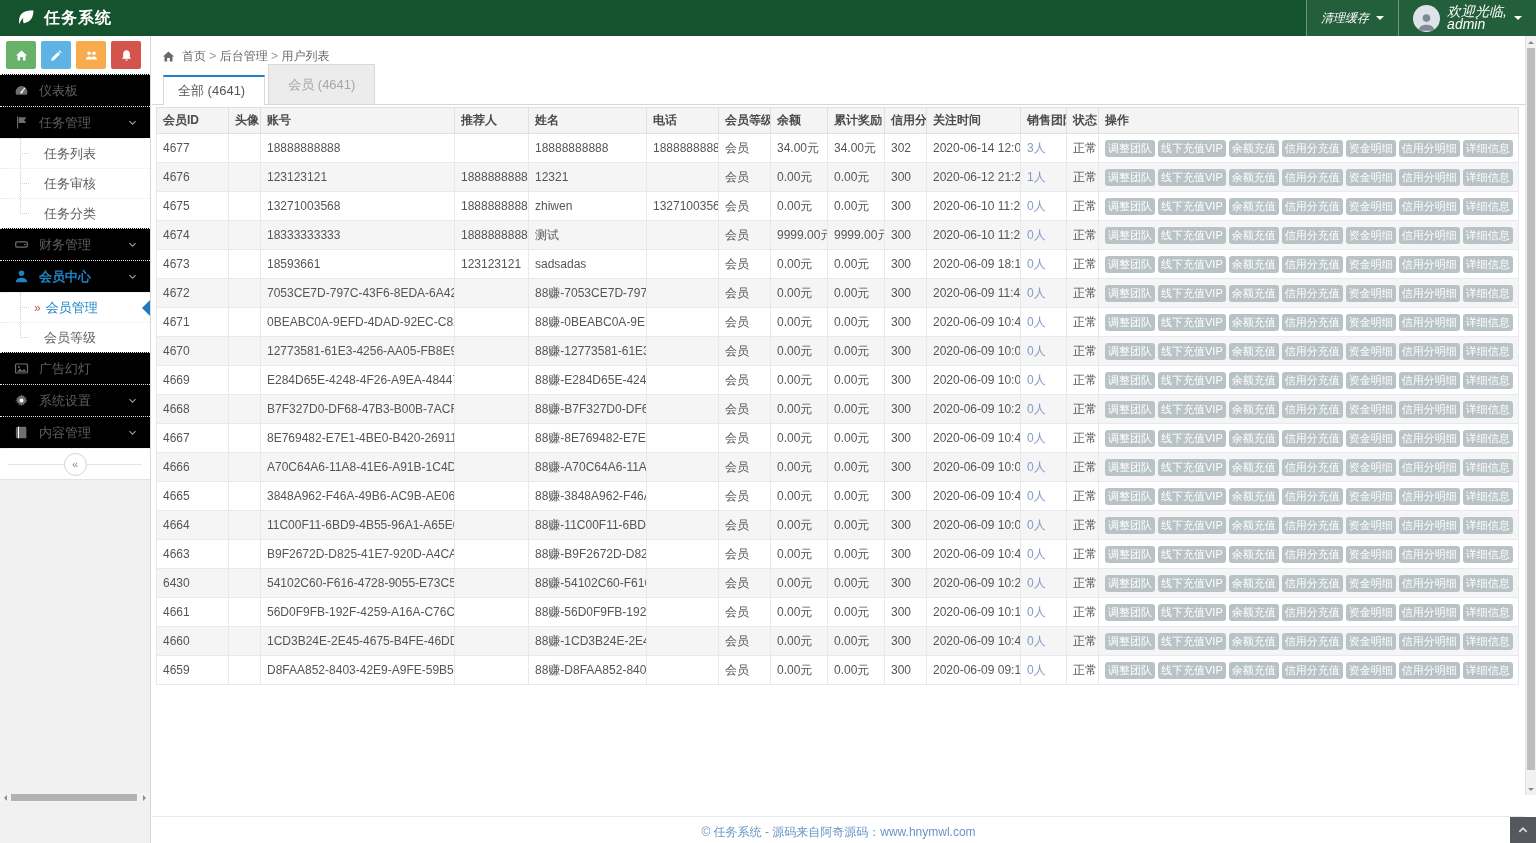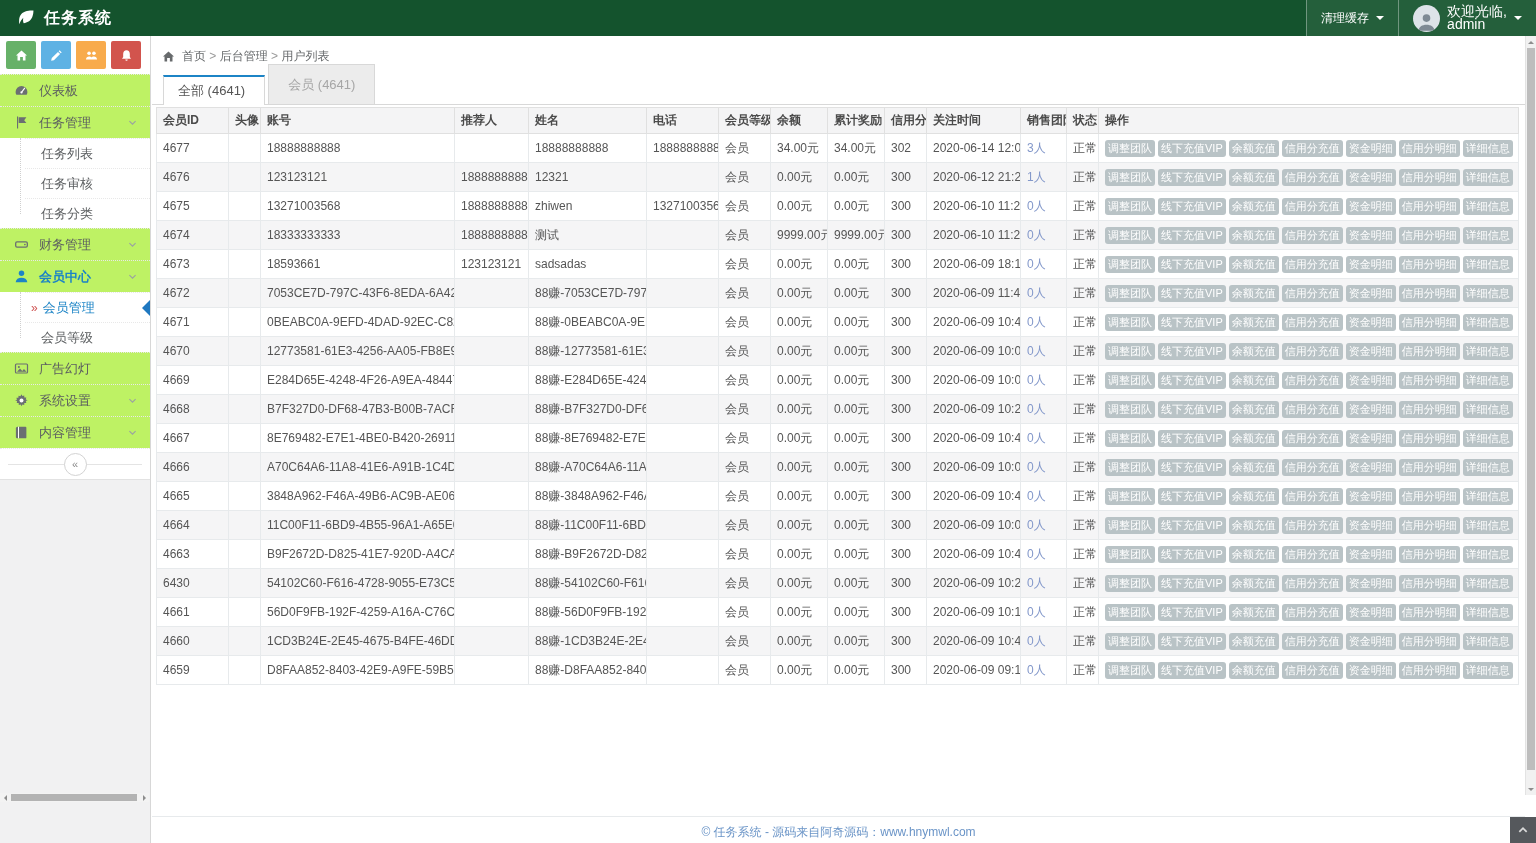--- a/index.html
+++ b/index.html
@@ -4,43 +4,43 @@
 <style>
   html,body{margin:0;padding:0;background:#fff;}
   .app{position:relative;width:1536px;height:843px;overflow:hidden;background:#fff;
        font-family:"Liberation Sans","DejaVu Sans",sans-serif;font-size:12px;color:#555;}
   svg{display:block}
 
   
   .topbar{position:absolute;top:0;left:0;right:0;height:36px;background:#14532d;display:flex;align-items:center;z-index:5;}
   .brand{display:flex;align-items:center;gap:9px;padding-left:17px;color:#fff;font-size:16px;font-weight:bold;letter-spacing:1px;}
   .brand .b-ico{width:18px;height:18px;color:#fff;}
-  .topbar-right{margin-left:auto;display:flex;align-items:stretch;height:100%;}
+  .topbar-right{margin-left:auto;display:flex;align-items:stretch;height:100%;font-style:italic;}
   .top-btn{display:flex;align-items:center;gap:7px;color:#fff;padding:0 14px;background:rgba(255,255,255,.07);
            border-left:1px solid rgba(255,255,255,.35);cursor:pointer;font-size:12px;}
   .caret{width:0;height:0;border:4px solid transparent;border-top-color:#fff;margin-top:4px;}
   .avatar{width:27px;height:27px;border-radius:50%;background:#dde3e8;overflow:hidden;display:flex;align-items:flex-end;justify-content:center;}
   .avatar svg{width:21px;height:21px;color:#7e8a94;}
   .welcome{line-height:13px;font-size:14px;}
 
   
   .sidebar{position:absolute;top:36px;left:0;width:151px;bottom:0;background:#f1f1f2;border-right:1px solid #d7d7d7;box-sizing:border-box;}
   .side-menu{background:#fff;border-bottom:1px solid #e2e2e2;}
   .quick-row{display:flex;gap:5px;padding:5px 0 5px 6px;background:#fff;}
   .quick{width:30px;height:28px;border-radius:2px;display:flex;align-items:center;justify-content:center;color:#fff;cursor:pointer;}
   .quick svg{width:13px;height:13px;}
   .side-item{height:31px;display:flex;align-items:center;padding:0 12px 0 14px;border-top:1px dotted #e8e8e8;
-             color:#5b5e60;font-size:13px;cursor:pointer;background:#bef264;}
+             color:#5b5e60;font-size:13px;cursor:pointer;background:#000000;}
   .side-item .s-ico{width:15px;height:15px;margin-right:10px;color:#6b6f72;flex:none;}
   .side-item .chev{margin-left:auto;width:11px;height:11px;color:#9aa0a3;}
   .side-item.blue,.side-item.blue .s-ico{color:#1c84c6;font-weight:bold;}
   .side-children{position:relative;background:#fff;}
   .side-children:before{content:"";position:absolute;left:20px;top:0;bottom:14px;border-left:1px dotted #cfcfcf;}
-  .side-child{position:relative;height:29px;display:flex;align-items:center;padding-left:16px;font-size:13px;
-              color:#5b5e60;border-top:1px dotted #e8e8e8;cursor:pointer;margin-left:25px;}
+  .side-child{position:relative;height:29px;display:flex;align-items:center;padding-left:44px;font-size:13px;
+              color:#5b5e60;border-top:1px dotted #e8e8e8;cursor:pointer;}
   .side-child:before{content:"";position:absolute;left:20px;top:14px;width:9px;border-top:1px dotted #cfcfcf;}
   .side-child.active{color:#1c84c6;}
   .side-child .bullet{color:#cf5352;margin:0 5px 0 -10px;font-size:12px;}
   .side-child.active:after{content:"";position:absolute;right:0;top:50%;margin-top:-8px;
               border:8px solid transparent;border-right:8px solid #1f78c0;border-left:0;}
   .collapse-row{position:relative;height:30px;display:flex;align-items:center;justify-content:center;background:#fff;border-top:1px dotted #e8e8e8;}
   .collapse-row:before{content:"";position:absolute;left:8px;right:8px;top:50%;border-top:1px solid #e4e4e4;}
   .collapse-btn{position:relative;z-index:1;width:21px;height:21px;border-radius:50%;border:1px solid #d3d3d3;background:#fff;
                 color:#8a8a8a;font-size:11px;display:flex;align-items:center;justify-content:center;cursor:pointer;}
   

